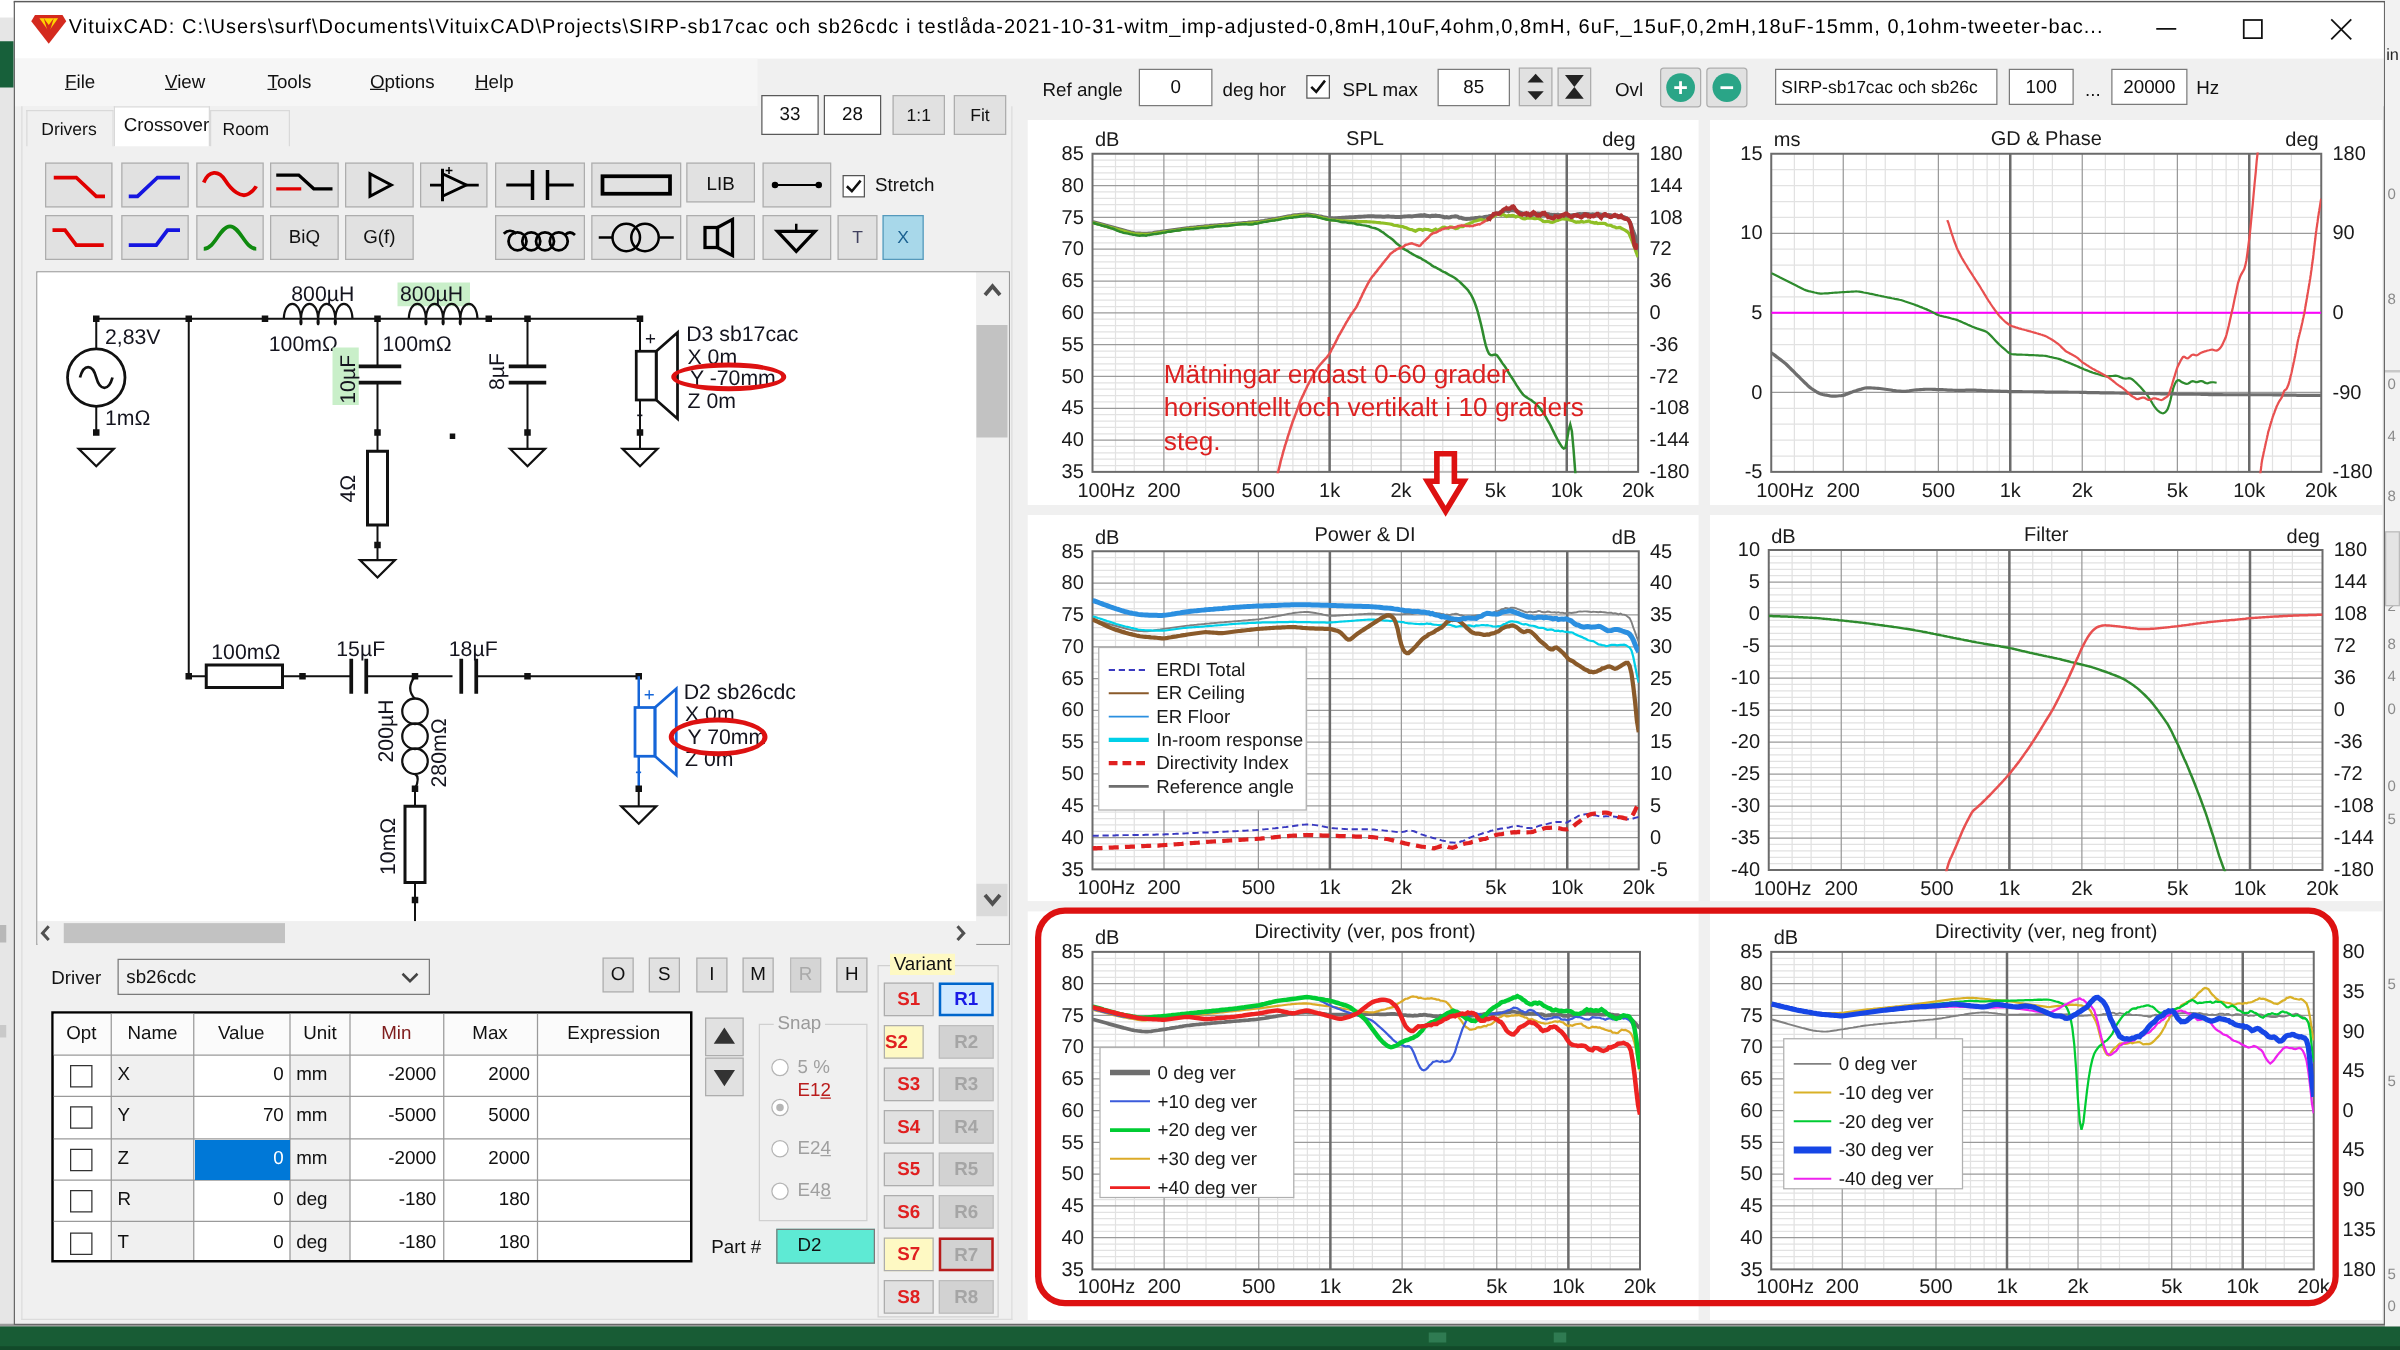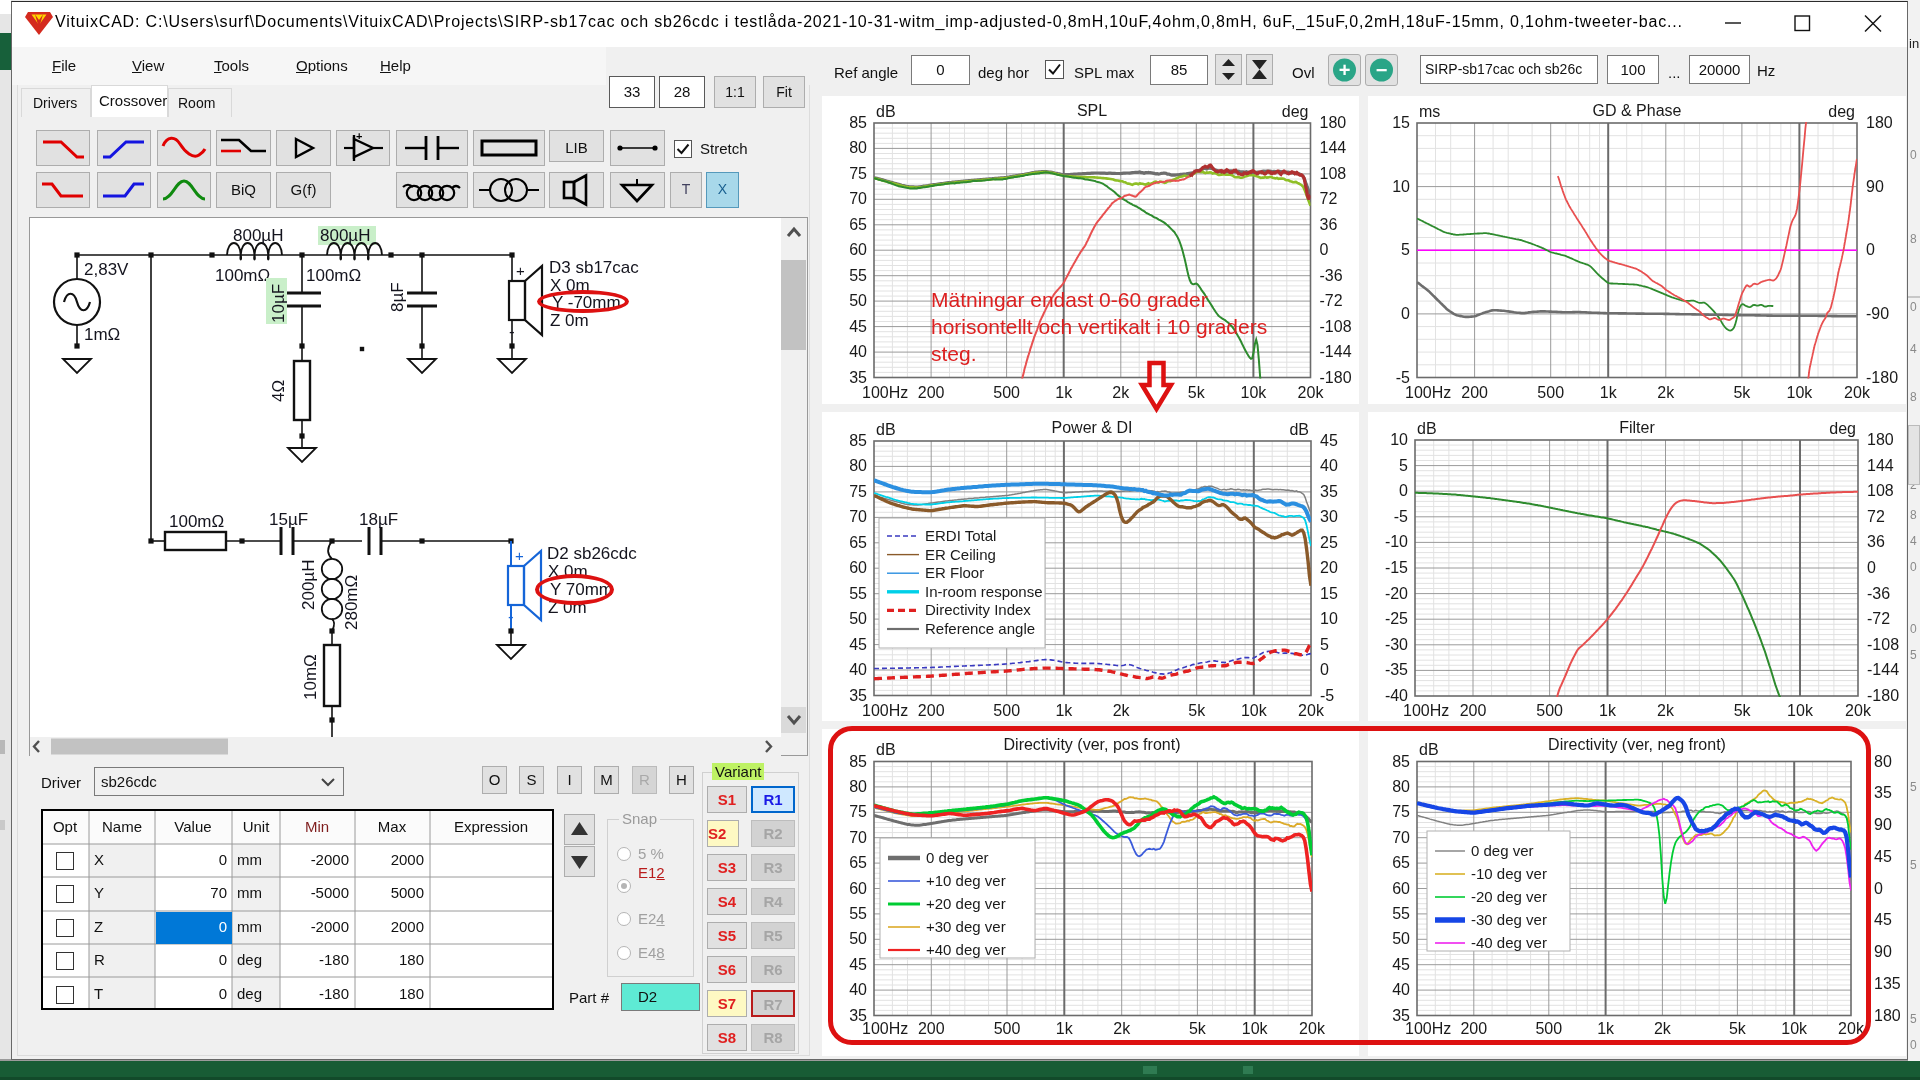--- a/index.html
+++ b/index.html
@@ -1113,21 +1113,21 @@
 <div class="abs" style="left:617px;top:879px;width:14px;height:14px;border:1px solid #b5b5b5;border-radius:50%;background:#fff"></div>
 <div class="abs" style="left:621px;top:883px;width:6px;height:6px;border-radius:50%;background:#b5b5b5"></div>
 <div class="txt" style="left:638px;top:864px;font-size:15px;color:#b91c1c">E1<u>2</u></div>
 <div class="abs" style="left:617px;top:912px;width:14px;height:14px;border:1px solid #b5b5b5;border-radius:50%;background:#fff"></div>
 <div class="txt" style="left:638px;top:910px;font-size:15px;color:#a0a0a0">E2<u>4</u></div>
 <div class="abs" style="left:617px;top:946px;width:14px;height:14px;border:1px solid #b5b5b5;border-radius:50%;background:#fff"></div>
 <div class="txt" style="left:638px;top:944px;font-size:15px;color:#a0a0a0">E4<u>8</u></div>
 <div class="txt" style="left:569px;top:989px;font-size:15px;color:#111">Part #</div>
 <div class="abs" style="left:621px;top:983px;width:79px;height:28px;background:#5eead4;border:1px solid #7a7a7a;font-size:15px;line-height:26px;padding-left:16px;color:#111">D2</div>
 <div class="abs" style="left:702px;top:772px;width:97px;height:282px;border:1px solid #d0d0d0"></div>
-<div class="txt" style="left:712px;top:763px;font-size:15px;color:#111;background:#bef264;padding:0 3px">Variant</div>
+<div class="txt" style="left:712px;top:763px;font-size:15px;color:#111;background:#fef9c3;padding:0 3px">Variant</div>
 <div class="abs" style="left:707px;top:786px;width:40px;height:27px;background:#e1e1e1;border:1px solid #adadad;text-align:center;font-size:15px;font-weight:bold;line-height:25px;color:#e02020">S1</div>
 <div class="abs" style="left:751px;top:786px;width:44px;height:27px;background:#cfe8ff;border:2px solid #0066cc;text-align:center;font-size:15px;font-weight:bold;line-height:23px;color:#1a1ae6">R1</div>
 <div class="abs" style="left:707px;top:820px;width:32px;height:27px;background:#fef9c3;border:1px solid #adadad;text-align:left;font-size:15px;font-weight:bold;line-height:25px;color:#e02020">S2</div>
 <div class="abs" style="left:751px;top:820px;width:44px;height:27px;background:#d2d2d2;border:1px solid #bdbdbd;text-align:center;font-size:15px;font-weight:bold;line-height:25px;color:#a5a5a5">R2</div>
 <div class="abs" style="left:707px;top:854px;width:40px;height:27px;background:#e1e1e1;border:1px solid #adadad;text-align:center;font-size:15px;font-weight:bold;line-height:25px;color:#e02020">S3</div>
 <div class="abs" style="left:751px;top:854px;width:44px;height:27px;background:#d2d2d2;border:1px solid #bdbdbd;text-align:center;font-size:15px;font-weight:bold;line-height:25px;color:#a5a5a5">R3</div>
 <div class="abs" style="left:707px;top:888px;width:40px;height:27px;background:#e1e1e1;border:1px solid #adadad;text-align:center;font-size:15px;font-weight:bold;line-height:25px;color:#e02020">S4</div>
 <div class="abs" style="left:751px;top:888px;width:44px;height:27px;background:#d2d2d2;border:1px solid #bdbdbd;text-align:center;font-size:15px;font-weight:bold;line-height:25px;color:#a5a5a5">R4</div>
 <div class="abs" style="left:707px;top:922px;width:40px;height:27px;background:#e1e1e1;border:1px solid #adadad;text-align:center;font-size:15px;font-weight:bold;line-height:25px;color:#e02020">S5</div>
 <div class="abs" style="left:751px;top:922px;width:44px;height:27px;background:#d2d2d2;border:1px solid #bdbdbd;text-align:center;font-size:15px;font-weight:bold;line-height:25px;color:#a5a5a5">R5</div>

